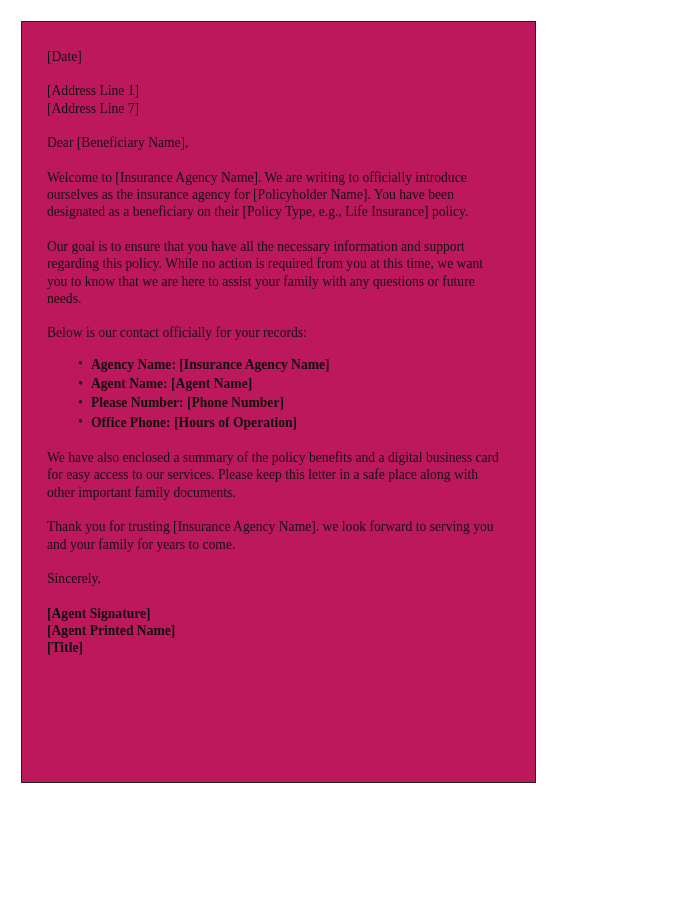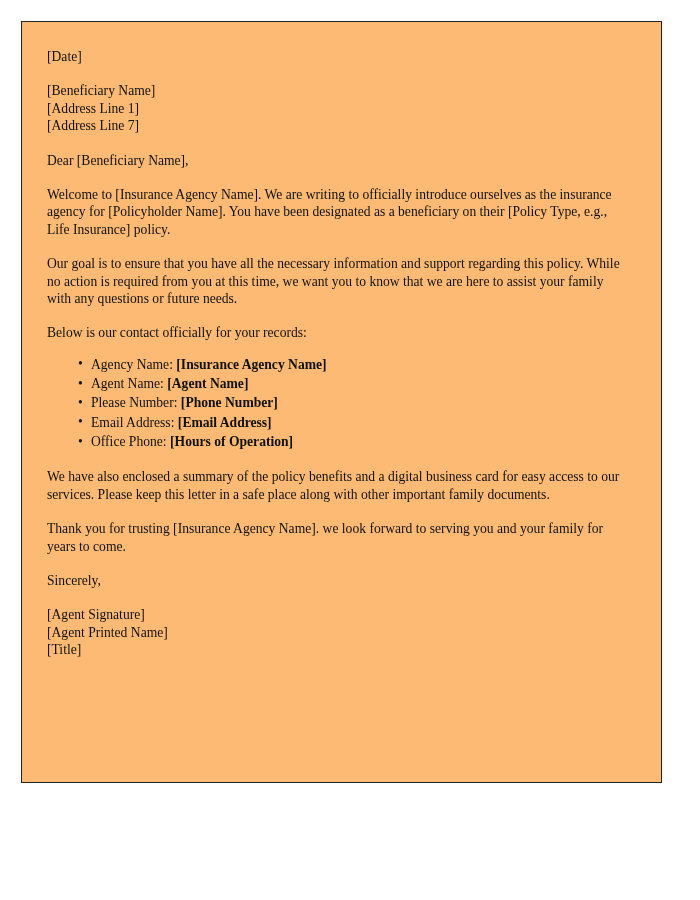--- a/index.html
+++ b/index.html
@@ -13,25 +13,25 @@
     height: 900px;
     font-family: "Liberation Serif", "DejaVu Serif", serif;
     color: #000000;
     overflow: hidden;
   }
 
   #page-frame {
     position: absolute;
     left: 21px;
     top: 21px;
-    width: 641px;
+    width: 515px;
     height: 762px;
     border: 1.4px solid #222222;
     box-sizing: border-box;
-    background: #fdba74;
+    background: #be185d;
   }
 
   #letter-body {
     padding: 26px 30px 0 25px;
     box-sizing: border-box;
   }
 
   .block {
     font-size: 13.6px;
     line-height: 17.4px;
@@ -57,36 +57,35 @@
   ul.contact-list li::before {
     content: "\2022";
     position: absolute;
     left: 31px;
     top: -0.5px;
     font-size: 13.6px;
     line-height: 19.3px;
     color: #101010;
   }
   .lbl {
-    font-weight: normal;
+    font-weight: bold;
   }
   .val { font-weight: bold; }
 
-  .sig-line { display: block; }
+  .sig-line { display: block; font-weight: bold; }
 </style>
 </head>
 <body>
 
 <div id="page-frame">
   <div id="letter-body">
 
     <div class="block">[Date]</div>
 
     <div class="block gap-para">
-      <span class="addr-line">[Beneficiary Name]</span>
       <span class="addr-line">[Address Line 1]</span>
       <span class="addr-line">[Address Line 7]</span>
     </div>
 
 
     <div class="block gap-para">Dear [Beneficiary Name],</div>
 
     <div class="block gap-para">Welcome to [Insurance Agency Name]. We are writing to officially introduce ourselves as the insurance agency for [Policyholder Name]. You have been designated as a beneficiary on their [Policy Type, e.g., Life Insurance] policy.</div>
 
     <div class="block gap-para">Our goal is to ensure that you have all the necessary information and support regarding this policy. While no action is required from you at this time, we want you to know that we are here to assist your family with any questions or future needs.</div>
@@ -100,24 +99,20 @@
       </li>
       <li>
         <span class="lbl">Agent Name:</span>
         <span class="val">[Agent Name]</span>
       </li>
       <li>
         <span class="lbl">Please Number:</span>
         <span class="val">[Phone Number]</span>
       </li>
       <li>
-        <span class="lbl">Email Address:</span>
-        <span class="val">[Email Address]</span>
-      </li>
-      <li>
         <span class="lbl">Office Phone:</span>
         <span class="val">[Hours of Operation]</span>
       </li>
     </ul>
 
     <div class="block gap-para">We have also enclosed a summary of the policy benefits and a digital business card for easy access to our services. Please keep this letter in a safe place along with other important family documents.</div>
 
     <div class="block gap-para">Thank you for trusting [Insurance Agency Name]. we look forward to serving you and your family for years to come.</div>
 
     <div class="block gap-para">Sincerely,</div>

